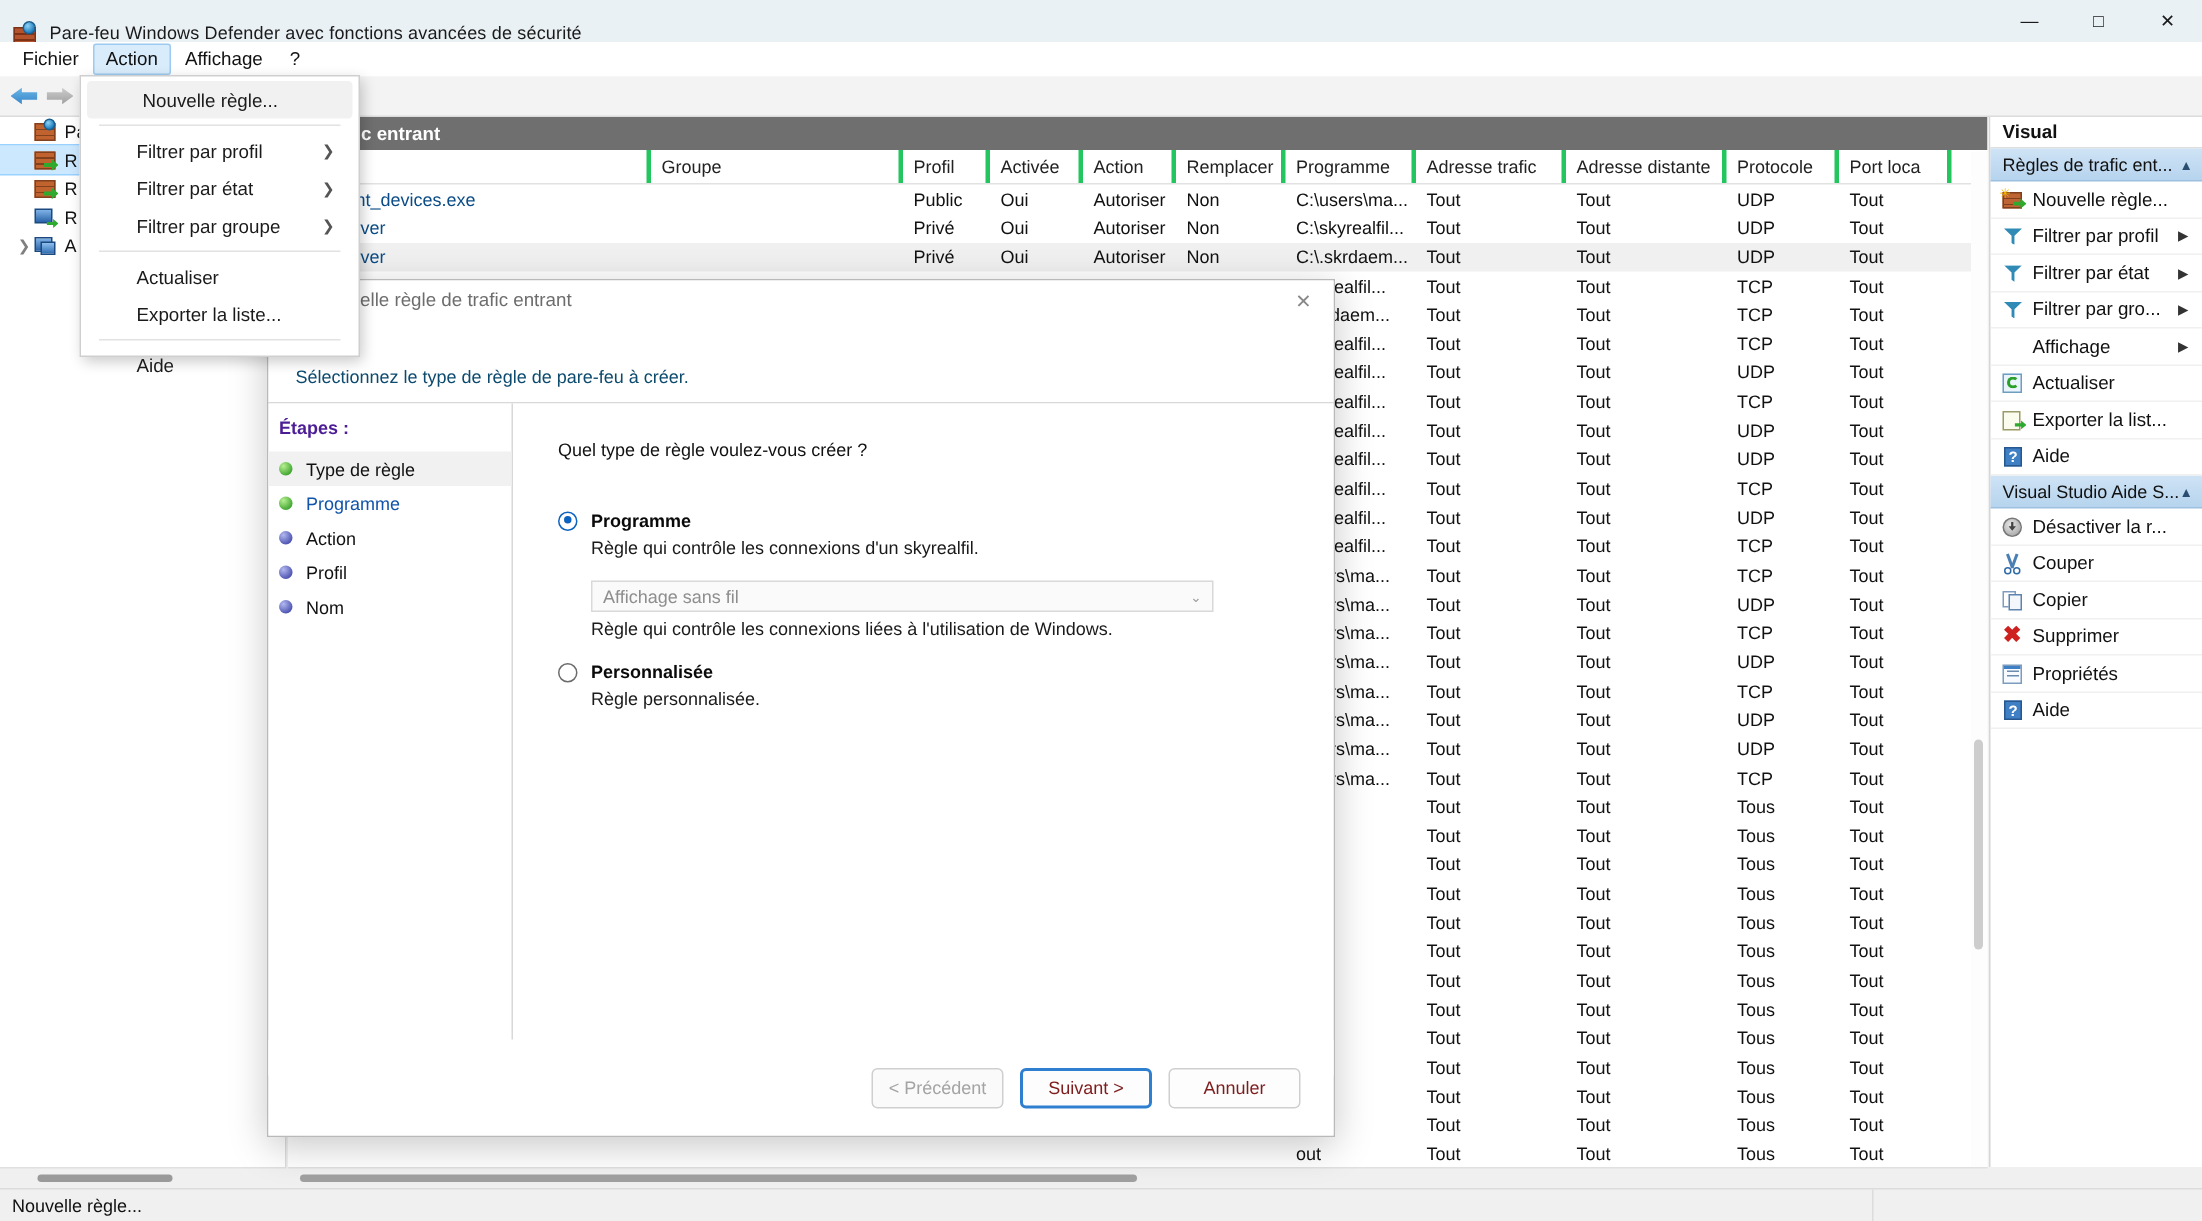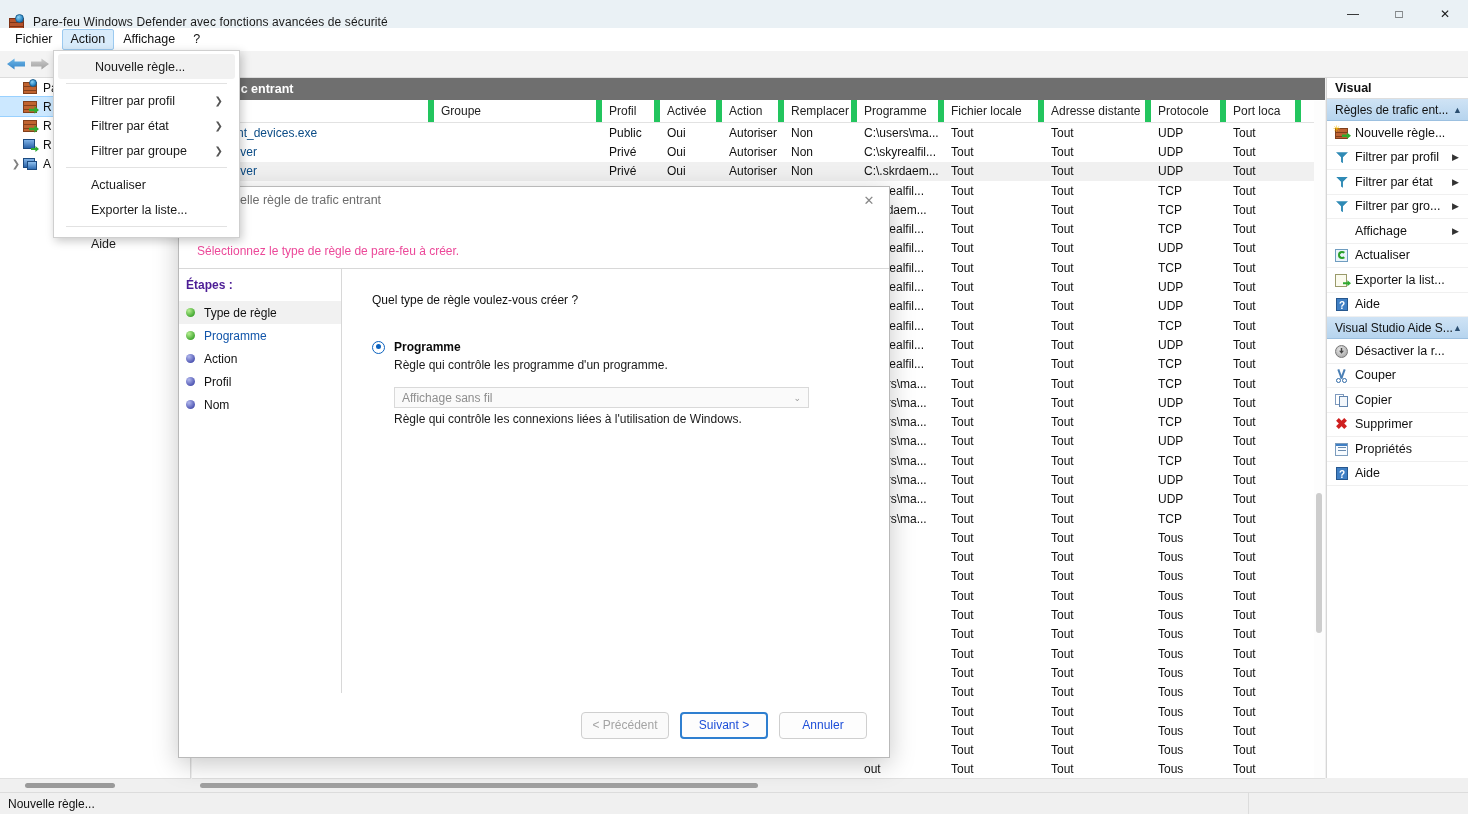--- a/index.html
+++ b/index.html
@@ -94,21 +94,21 @@
   
   .listpane { position: absolute; left: 192px; top: 78px; width: 1133px; height: 700px; background: #fff; overflow: hidden; }
   .list-header-bar {
     height: 22px; background: #6f6f6f; color: #fff; font-size: 12.5px; font-weight: bold;
     display: flex; align-items: center; padding-left: 7px;
   }
   .colhead {
     display: flex; height: 23px; background: #fff; border-bottom: 1px solid #e2e2e2; font-size: 12px; color: #222;
   }
   .colhead > div {
-    border-right: 6px solid #22c55e; padding: 4px 0 0 7px; overflow: hidden; white-space: nowrap;
+    border-right: 3px solid #22c55e; padding: 4px 0 0 7px; overflow: hidden; white-space: nowrap;
   }
   .rows { position: relative; }
   .row {
     display: flex; height: 19.3px; font-size: 12px; color: #111; align-items: center;
   }
   .row.sel3 { background: #f0f0f0; }
   .row > div { padding-left: 7px; overflow: hidden; white-space: nowrap; }
   .row .nm { color: #0b4c86; display: flex; align-items: center; }
   .rule-ic { width: 13px; height: 13px; margin-right: 5px; flex: none; position: relative; }
   .rule-ic .sq { position: absolute; inset: 1px; background: #3aa33a; border: 1px solid #247024; }
@@ -213,21 +213,21 @@
     background: #ffffff; border: 1px solid #b9b9b9; box-shadow: 0 6px 24px rgba(0,0,0,0.22);
     z-index: 30;
   }
   .wz-title {
     height: 26px; display: flex; align-items: center; justify-content: space-between;
     padding-left: 11px; font-size: 12.5px; color: #6d6d6d; background: #ffffff;
   }
   .wz-close { width: 40px; height: 26px; display: flex; align-items: center; justify-content: center; color: #888; font-size: 13px; }
   .wz-head { padding: 6px 18px 10px 18px; background: #ffffff; }
   .wz-head h1 { font-size: 14px; color: #0a0a0a; font-weight: bold; margin-bottom: 9px; }
-  .wz-head p { font-size: 12px; color: #ec4899; }
+  .wz-head p { font-size: 12px; color: #0c4a6e; }
   .wz-body { display: flex; border-top: 1px solid #d8d8d8; height: 449px; }
   .wz-steps { width: 163px; background: #ffffff; border-right: 1px solid #d8d8d8; padding-top: 9px; }
   .wz-steps .hdr { font-size: 12px; font-weight: bold; color: #4c1d95; padding: 0 0 9px 7px; }
   .step { display: flex; align-items: center; height: 23px; padding-left: 7px; font-size: 12px; color: #111; }
   .step.cur { background: #f1f1f1; }
   .step.link { color: #1155aa; }
   .bullet { width: 9px; height: 9px; border-radius: 50%; margin-right: 9px; flex: none; }
   .bullet.green { background: radial-gradient(circle at 33% 30%, #b6ef92, #3fa52e 75%); }
   .bullet.blue { background: radial-gradient(circle at 33% 30%, #b2b8ee, #4b52b0 75%); }
   .wz-main { flex: 1; background: #ffffff; padding: 24px 24px 0 30px; position: relative; }
@@ -246,21 +246,21 @@
   }
   .combo .cv { color: #8e8e8e; }
   .combo .chev { color: #9b9b9b; font-size: 9px; }
   .wz-footer {
     position: absolute; left: 0; right: 0; bottom: 0; height: 64px;
     display: flex; align-items: center; justify-content: flex-end; padding-right: 22px; gap: 11px;
     background: #ffffff;
   }
   .btn {
     min-width: 88px; height: 27px; border: 1px solid #cfcfcf; background: #fdfdfd; border-radius: 4px;
-    font-size: 12px; color: #1d4ed8; display: flex; align-items: center; justify-content: center;
+    font-size: 12px; color: #7f1d1d; display: flex; align-items: center; justify-content: center;
   }
   .btn.disabled { color: #a4a4a4; background: #fafafa; }
   .btn.primary { border: 2px solid #2f7fd0; }
 
   
   .statusbar {
     position: absolute; left: 0; bottom: 0; width: 1468px; height: 22px;
     background: #f0f0f0; border-top: 1px solid #dcdcdc;
     display: flex; align-items: center; padding-left: 8px; font-size: 12px; color: #111;
   }
@@ -347,21 +347,21 @@
   <div class="listpane">
     <div class="list-header-bar">de trafic entrant</div>
     <div class="colhead">
       <div class="c-name"></div>
       <div class="c-group">Groupe</div>
       <div class="c-profil">Profil</div>
       <div class="c-activee">Activée</div>
       <div class="c-action">Action</div>
       <div class="c-remplacer">Remplacer</div>
       <div class="c-programme">Programme</div>
-      <div class="c-adrloc">Fichier locale</div>
+      <div class="c-adrloc">Adresse trafic</div>
       <div class="c-adrdist">Adresse distante</div>
       <div class="c-proto">Protocole</div>
       <div class="c-portloc">Port loca</div>
     </div>
     <div class="rows" id="rows-container">
         <div class="row">
           <div class="c-name nm">
             <span class="rule-ic">
               <span class="sq"></span>
               <span class="ck">✓</span>
@@ -975,34 +975,41 @@
         </div>
       </div>
       <div class="wz-main">
         <div class="wz-q">Quel type de règle voulez-vous créer ?</div>
 
         <div class="opt">
           <div class="opt-line">
             <span class="radio on"></span>
             <span class="opt-lbl">Programme</span>
           </div>
-          <div class="opt-desc">Règle qui contrôle les programme d'un programme.</div>
+          <div class="opt-desc">Règle qui contrôle les connexions d'un skyrealfil.</div>
         </div>
 
         <div class="opt">
         </div>
 
         <div class="opt">
           <div class="combo">
             <span class="cv">Affichage sans fil</span>
             <span class="chev">⌄</span>
           </div>
           <div class="opt-desc">Règle qui contrôle les connexions liées à l'utilisation de Windows.</div>
         </div>
 
+        <div class="opt">
+          <div class="opt-line">
+            <span class="radio"></span>
+            <span class="opt-lbl">Personnalisée</span>
+          </div>
+          <div class="opt-desc">Règle personnalisée.</div>
+        </div>
       </div>
     </div>
     <div class="wz-footer">
       <div class="btn disabled">&lt; Précédent</div>
       <div class="btn primary">Suivant &gt;</div>
       <div class="btn">Annuler</div>
     </div>
   </div>
 
   <div class="dropdown">

